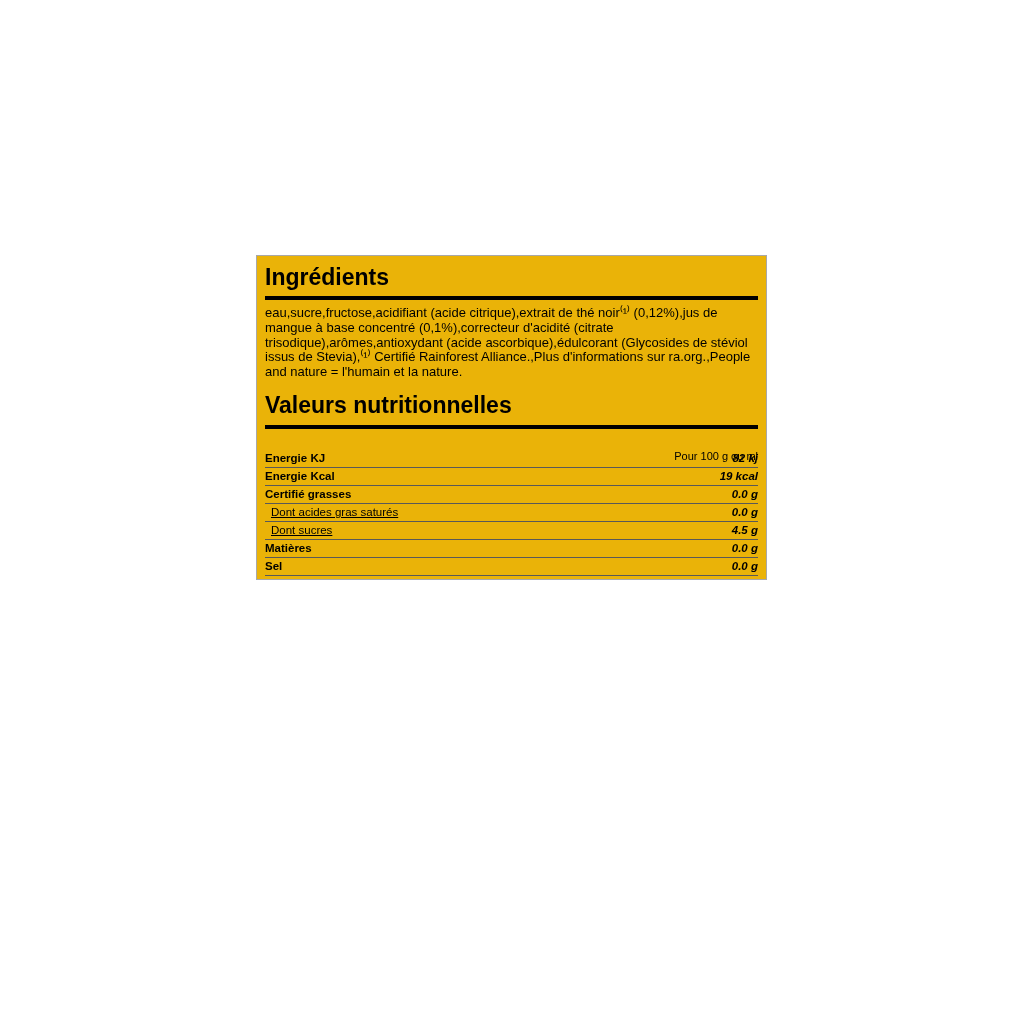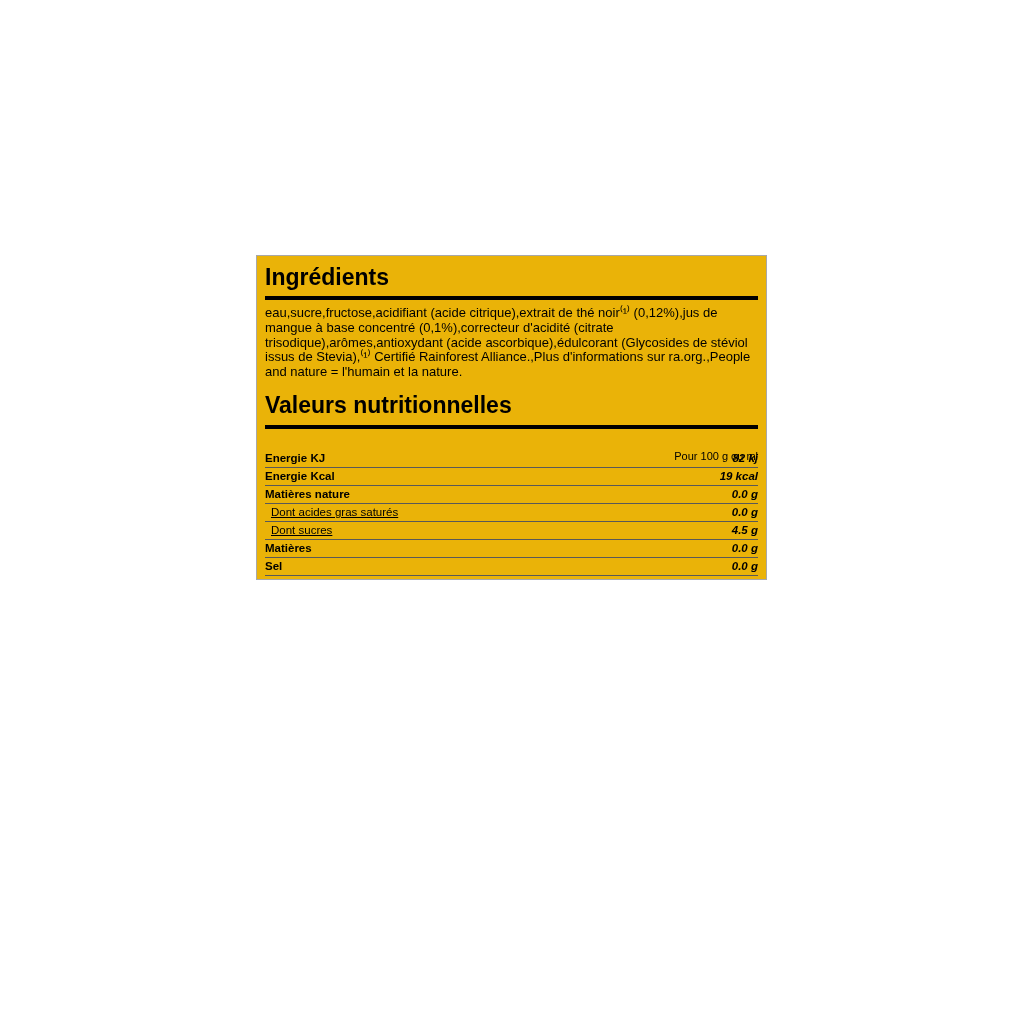--- a/index.html
+++ b/index.html
@@ -91,21 +91,21 @@
 
     <div class="nrow">
       <span class="lbl main">Energie KJ</span>
       <span class="val">82 kj</span>
     </div>
     <div class="nrow">
       <span class="lbl main">Energie Kcal</span>
       <span class="val">19 kcal</span>
     </div>
     <div class="nrow">
-      <span class="lbl main">Matières nature</span>
+      <span class="lbl main">Certifié grasses</span>
       <span class="val">0.0 g</span>
     </div>
     <div class="nrow">
       <span class="lbl sub">Dont acides gras saturés</span>
       <span class="val">0.0 g</span>
     </div>
     <div class="nrow">
       <span class="lbl sub">Dont sucres</span>
       <span class="val">4.5 g</span>
     </div>

